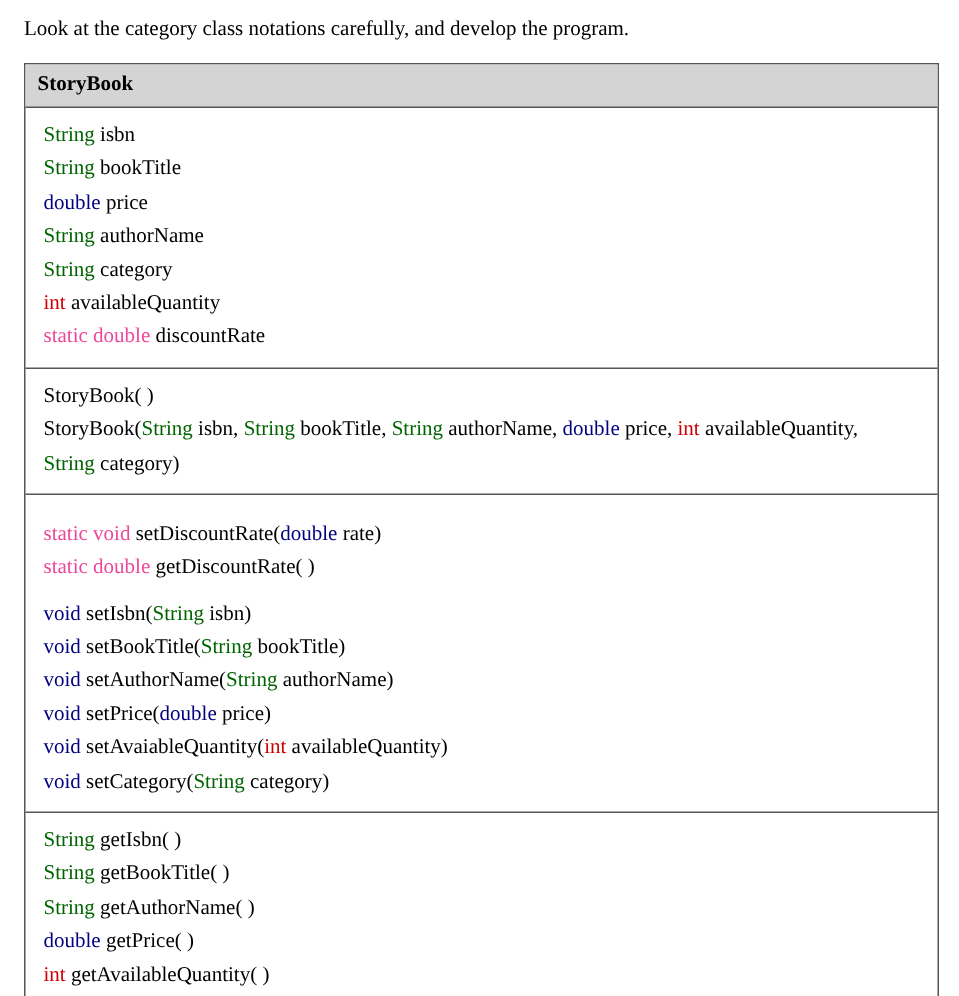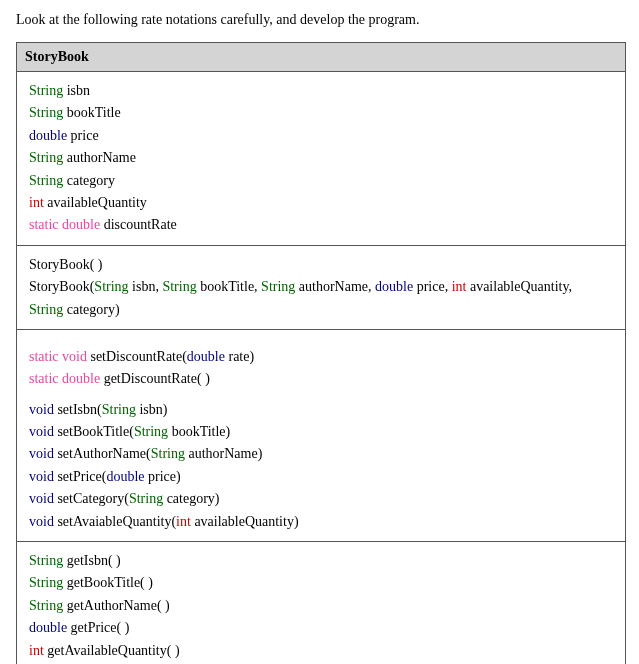--- a/index.html
+++ b/index.html
@@ -66,21 +66,21 @@
       font-size: 14px;
       margin-bottom: 0px;
     }
     .spacer {
       height: 8px;
     }
   </style>
 </head>
 <body>
 
-<p class="intro-text">Look at the following rate notations carefully, and develop the program.</p>
+<p class="intro-text">Look at the category class notations carefully, and develop the program.</p>
 
 <div class="class-diagram">
 
   <div class="class-header">StoryBook</div>
 
   <div class="class-section">
     <span class="field-line">
       <span class="type-string">String</span> isbn
     </span>
     <span class="field-line">
@@ -111,22 +111,22 @@
 
   <div class="class-section">
     <div class="spacer"></div>
     <span class="method-line"><span class="type-static">static void</span> setDiscountRate(<span class="type-double">double</span> rate)</span>
     <span class="method-line"><span class="type-static">static double</span> getDiscountRate( )</span>
     <div class="spacer"></div>
     <span class="method-line"><span class="type-void">void</span> setIsbn(<span class="type-string">String</span> isbn)</span>
     <span class="method-line"><span class="type-void">void</span> setBookTitle(<span class="type-string">String</span> bookTitle)</span>
     <span class="method-line"><span class="type-void">void</span> setAuthorName(<span class="type-string">String</span> authorName)</span>
     <span class="method-line"><span class="type-void">void</span> setPrice(<span class="type-double">double</span> price)</span>
+    <span class="method-line"><span class="type-void">void</span> setAvaiableQuantity(<span class="type-int">int</span> availableQuantity)</span>
     <span class="method-line"><span class="type-void">void</span> setCategory(<span class="type-string">String</span> category)</span>
-    <span class="method-line"><span class="type-void">void</span> setAvaiableQuantity(<span class="type-int">int</span> availableQuantity)</span>
   </div>
 
   <div class="class-section">
     <span class="method-line"><span class="type-string">String</span> getIsbn( )</span>
     <span class="method-line"><span class="type-string">String</span> getBookTitle( )</span>
     <span class="method-line"><span class="type-string">String</span> getAuthorName( )</span>
     <span class="method-line"><span class="type-double">double</span> getPrice( )</span>
     <span class="method-line"><span class="type-int">int</span> getAvailableQuantity( )</span>
     <span class="method-line"> getCategory( )</span>
   </div>

